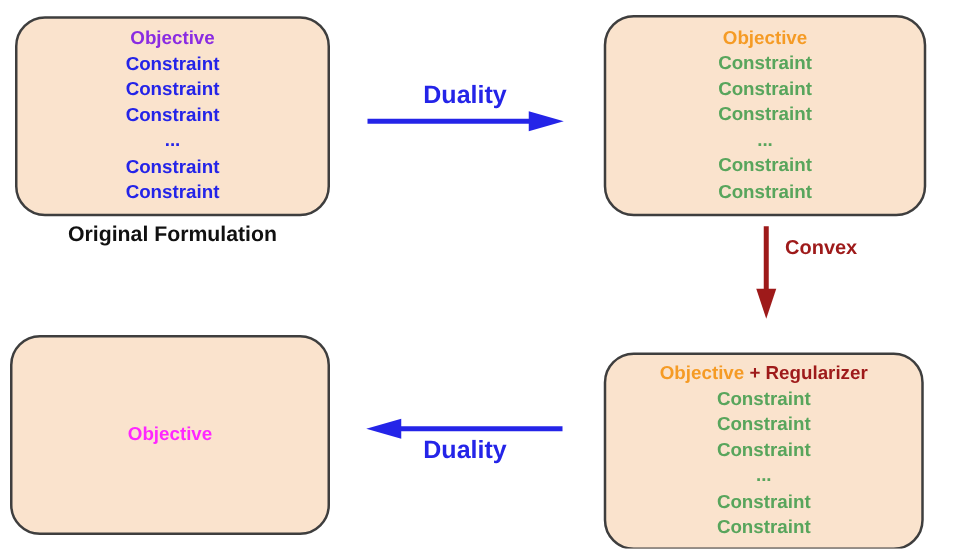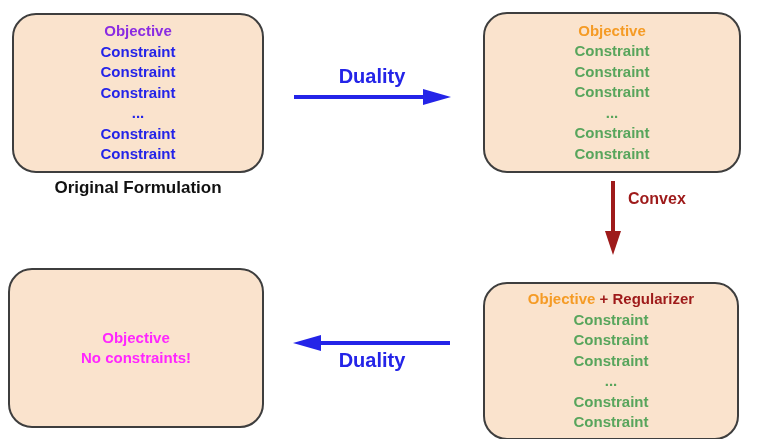--- a/index.html
+++ b/index.html
@@ -119,21 +119,20 @@
     <div class="line green">Constraint</div>
     <div class="line green">Constraint</div>
     <div class="line green">Constraint</div>
     <div class="line green">...</div>
     <div class="line green">Constraint</div>
     <div class="line green">Constraint</div>
   </div>
 
   <div class="box" id="box-final">
     <div class="line magenta">Objective</div>
-    <div class="line magenta">No constraints!</div>
   </div>
 
   <div class="arrow-label" id="label-duality-top">Duality</div>
   <svg class="arrow-svg" id="arrow-duality-top" width="162" height="20" viewBox="0 0 162 20">
     <line x1="3" y1="10" x2="134" y2="10" stroke="#2424E8" stroke-width="4"></line>
     <polygon points="132,2 160,10 132,18" fill="#2424E8"></polygon>
   </svg>
 
   <svg class="arrow-svg" id="arrow-convex" width="20" height="78" viewBox="0 0 20 78">
     <line x1="10" y1="2" x2="10" y2="56" stroke="#9E1A1A" stroke-width="4"></line>

